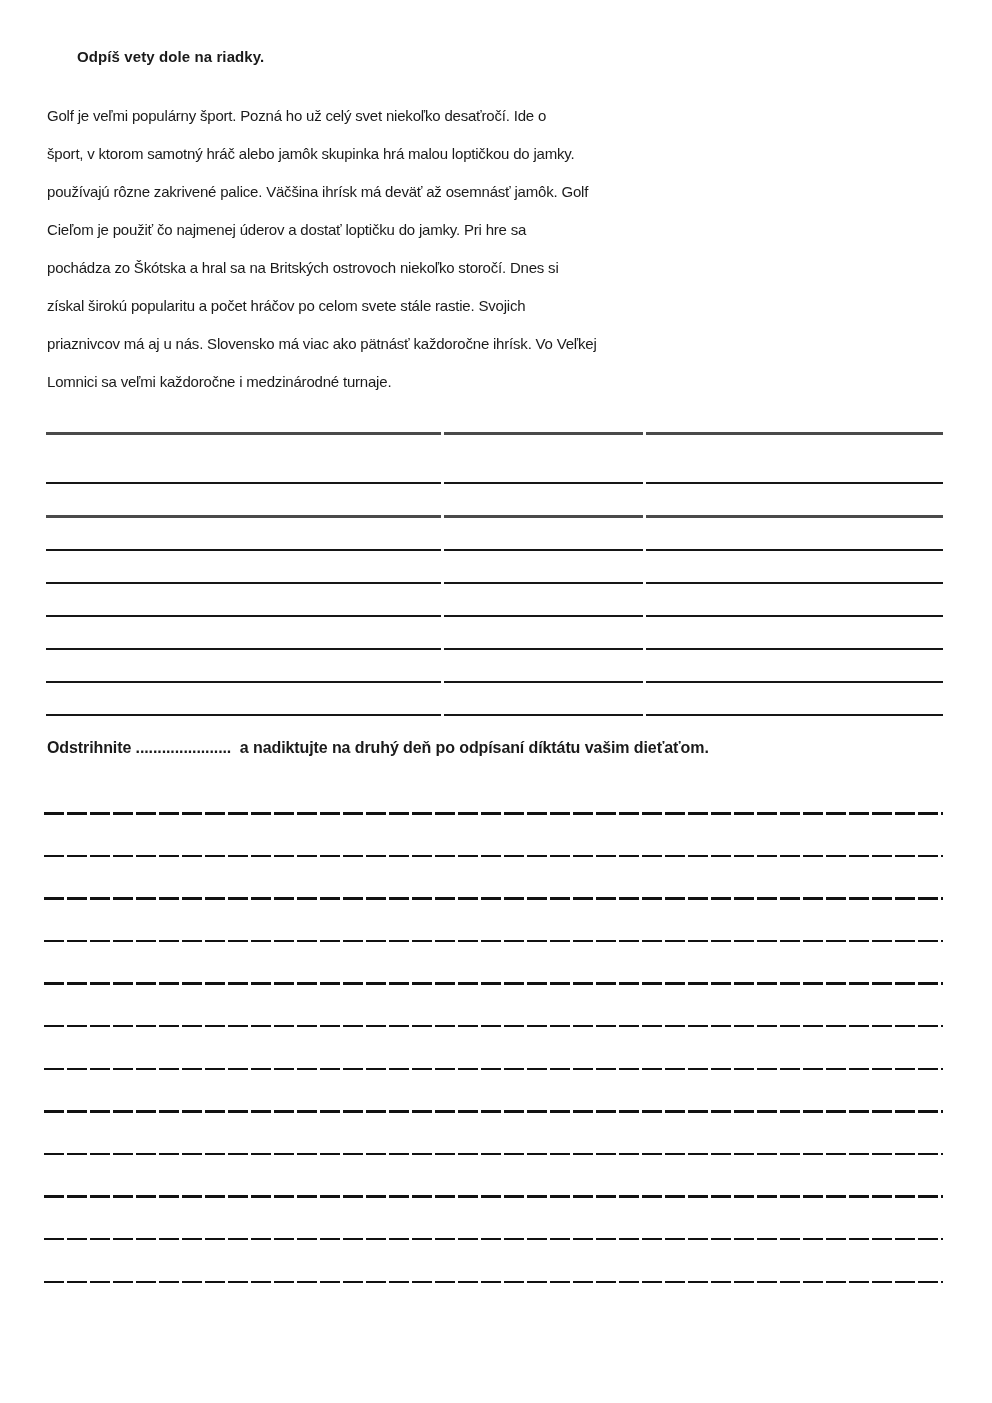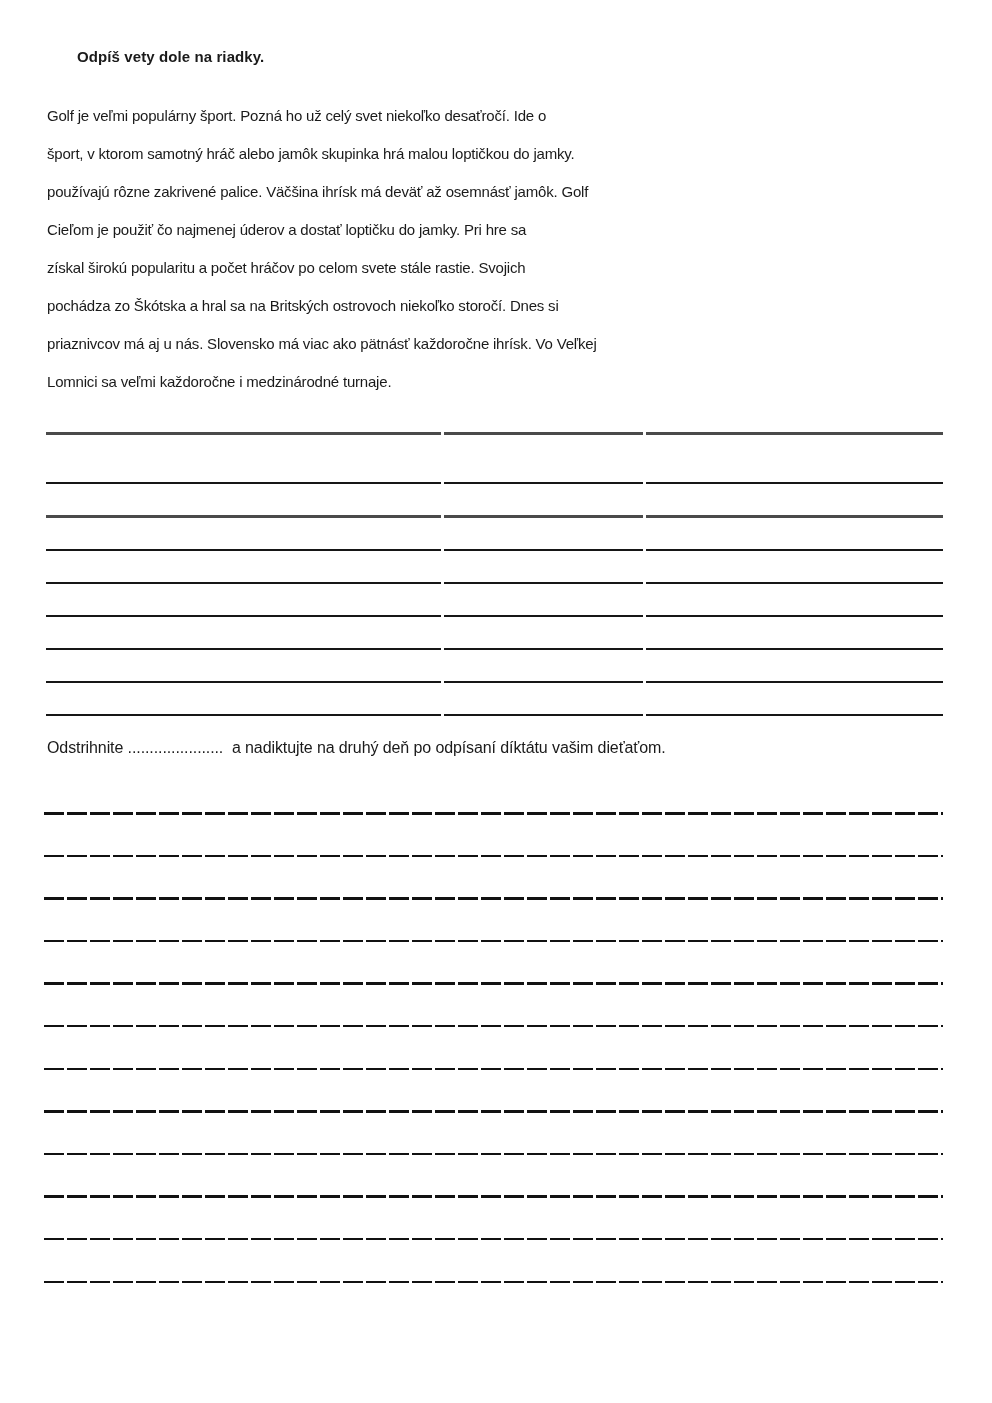--- a/index.html
+++ b/index.html
@@ -64,21 +64,21 @@
       transparent 395px, transparent 398px,
       #4a4a4a 398px, #4a4a4a 597px,
       transparent 597px, transparent 600px,
       #4a4a4a 600px, #4a4a4a 100%);
   }
   .cut-instruction {
     position: absolute;
     left: 47px;
     top: 739px;
     font-size: 16px;
-    font-weight: normal;
+    font-weight: bold;
     white-space: pre-wrap;
     letter-spacing: -0.1px;
   }
   
   .lines-bottom {
     position: absolute;
     left: 44px;
     top: 812px;
     width: 899px;
   }
@@ -95,22 +95,22 @@
 
 <div id="page">
 
   <div class="heading">Odpíš vety dole na riadky.</div>
 
   <div class="dictation">
     <div class="dline">Golf je veľmi populárny šport. Pozná ho už celý svet niekoľko desaťročí. Ide o</div>
     <div class="dline">šport, v ktorom samotný hráč alebo jamôk skupinka hrá malou loptičkou do jamky.</div>
     <div class="dline">používajú rôzne zakrivené palice. Väčšina ihrísk má deväť až osemnásť jamôk. Golf</div>
     <div class="dline">Cieľom je použiť čo najmenej úderov a dostať loptičku do jamky. Pri hre sa</div>
+    <div class="dline">pochádza zo Škótska a hral sa na Britských ostrovoch niekoľko storočí. Dnes si</div>
     <div class="dline">získal širokú popularitu a počet hráčov po celom svete stále rastie. Svojich</div>
-    <div class="dline">pochádza zo Škótska a hral sa na Britských ostrovoch niekoľko storočí. Dnes si</div>
     <div class="dline">priaznivcov má aj u nás. Slovensko má viac ako pätnásť každoročne ihrísk. Vo Veľkej</div>
     <div class="dline">Lomnici sa veľmi každoročne i medzinárodné turnaje.</div>
   </div>
 
   <div class="lines-top">
     <div class="line-solid"></div>
   <div class="line-solid"></div>
       <div class="line-solid"></div>
       <div class="line-solid"></div>
       <div class="line-solid"></div>

